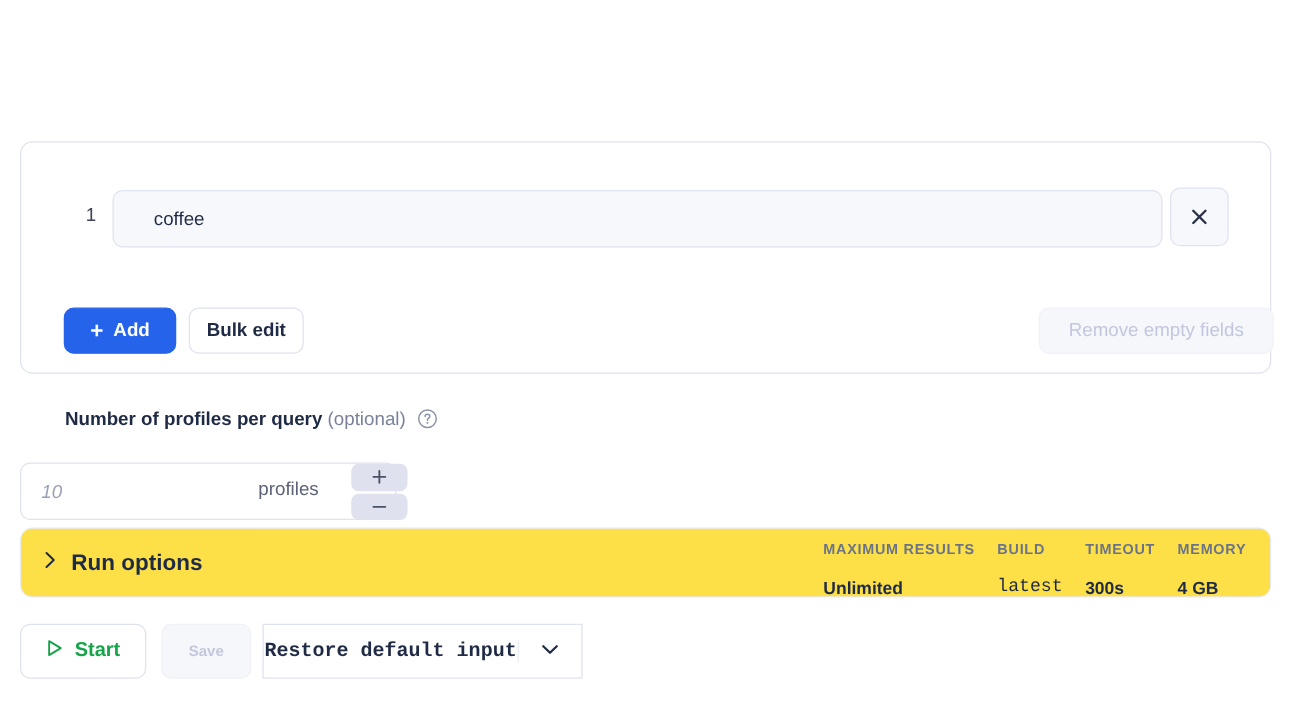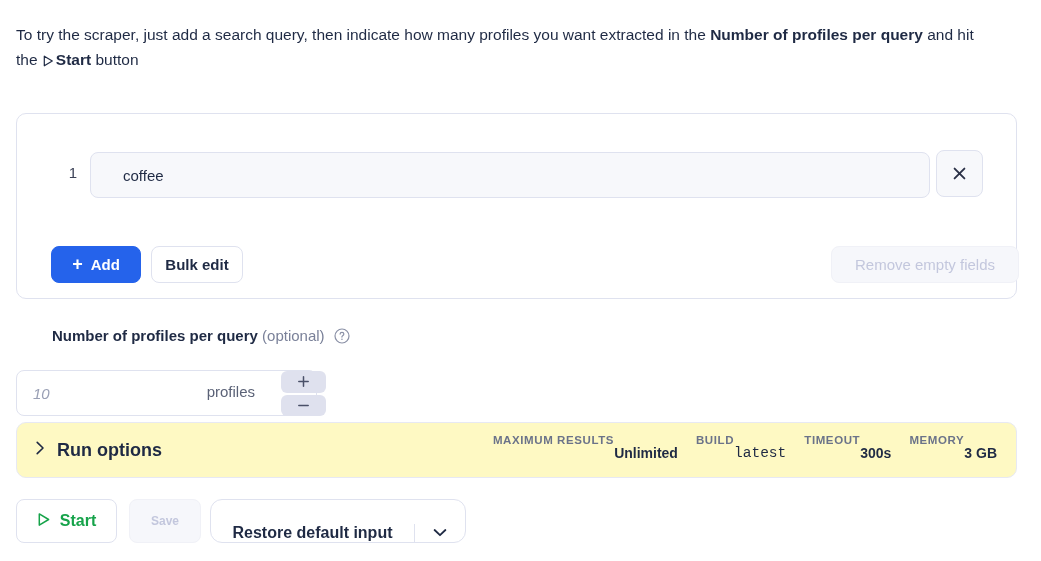--- a/index.html
+++ b/index.html
@@ -241,21 +241,21 @@
   .stepper button svg { display: block; }
 
   
   .runopts {
     position: absolute;
     left: 16px;
     top: 422px;
     width: 1001px;
     height: 56px;
     box-sizing: border-box;
-    background: #fef9c3;
+    background: #fde047;
     border: 1px solid #e7e9f3;
     border-radius: 10px;
     cursor: pointer;
   }
   .runopts-left {
     position: absolute;
     left: 18px;
     top: 0;
     height: 54px;
     display: flex;
@@ -267,21 +267,21 @@
     font-weight: 700;
     color: #1f2a44;
   }
   .runopts-stats {
     position: absolute;
     right: 19px;
     top: 9px;
     display: flex;
     gap: 18px;
   }
-  .stat { display: flex; flex-direction: row; }
+  .stat { display: flex; flex-direction: column; }
   .stat-label {
     font-size: 11.5px;
     font-weight: 700;
     letter-spacing: 0.6px;
     color: #6b7389;
     text-transform: uppercase;
     line-height: 17px;
   }
   .stat-value {
     font-size: 14px;
@@ -327,23 +327,24 @@
   }
   .restore-group {
     position: absolute;
     left: 194px;
     top: 0;
     width: 256px;
     height: 44px;
     box-sizing: border-box;
     background: #ffffff;
     border: 1px solid #dfe2ef;
-    border-radius: 12px;
-    display: flex;
-    align-items: flex-end;
+    border-radius: 0;
+    display: flex;
+    align-items: center;
+    font-family: Liberation Mono, monospace;
   }
   .restore-main {
     flex: 1;
     display: flex;
     align-items: center;
     justify-content: center;
     font-size: 16px;
     font-weight: 700;
     color: #1f2a44;
     cursor: pointer;
@@ -357,23 +358,20 @@
     justify-content: center;
     cursor: pointer;
     border-radius: 0 8px 8px 0;
   }
 </style>
 </head>
 <body>
 
 <div class="page">
 
-  <p class="intro"><span>To try the scraper, just add a search query, then indicate how many profiles you want extracted in the </span><b>Number of profiles per query</b><span> and hit the </span><span class="tri-outline"><svg width="11" height="12" viewBox="0 0 11 12">
-          <path d="M1.3 1.2 L9.3 6 L1.3 10.8 Z" fill="none" stroke="#1f2a44" stroke-width="1.2" stroke-linejoin="round"></path>
-        </svg></span><b>Start</b><span> button</span></p>
 
 
   <div class="card">
 
     <div class="query-row">
       <div class="query-index">1</div>
       <input class="query-input" type="text" value="coffee" style="">
       <button class="remove-row-btn">
         <span>
             <svg width="15" height="15" viewBox="0 0 15 15">
@@ -440,21 +438,21 @@
       <div class="stat">
         <span class="stat-label">BUILD</span>
         <span class="stat-value mono">latest</span>
       </div>
       <div class="stat">
         <span class="stat-label">TIMEOUT</span>
         <span class="stat-value">300s</span>
       </div>
       <div class="stat">
         <span class="stat-label">MEMORY</span>
-        <span class="stat-value">3 GB</span>
+        <span class="stat-value">4 GB</span>
       </div>
     </div>
   </div>
 
   <div class="actions">
     <button class="btn btn-start">
       <span><svg width="14" height="15" viewBox="0 0 14 15">
             <path d="M2.3 1.9 L11.6 7.5 L2.3 13.1 Z" fill="none" stroke="#16a34a" stroke-width="1.5" stroke-linejoin="round"></path>
           </svg></span>
       <span>Start</span>

